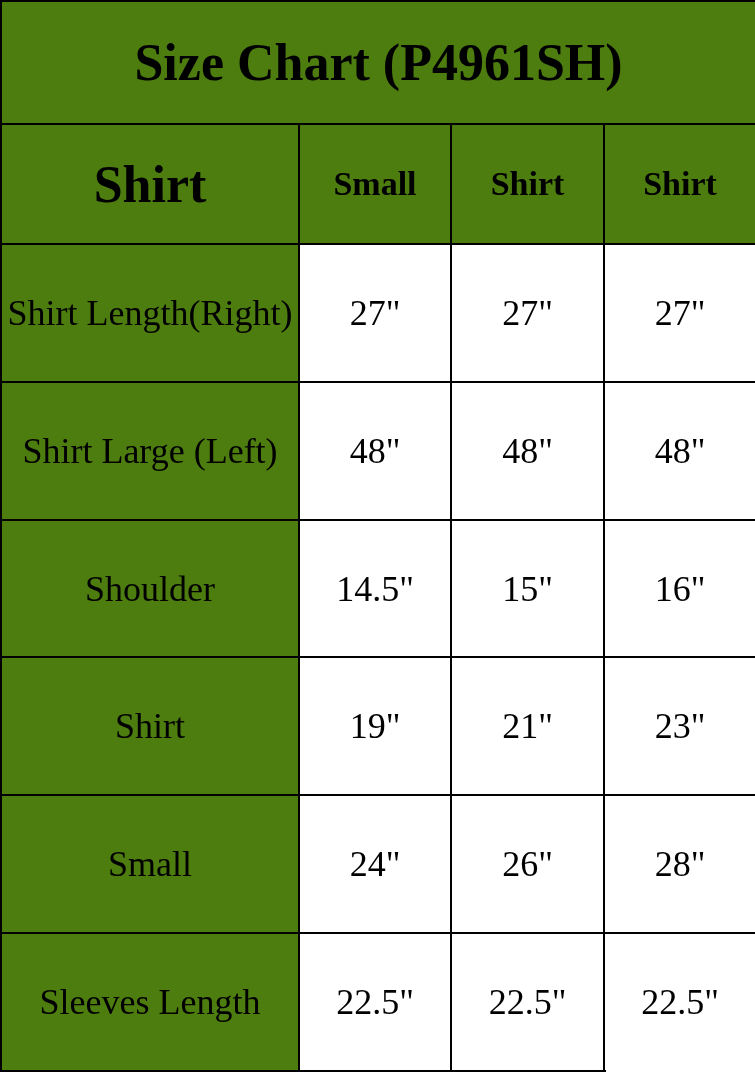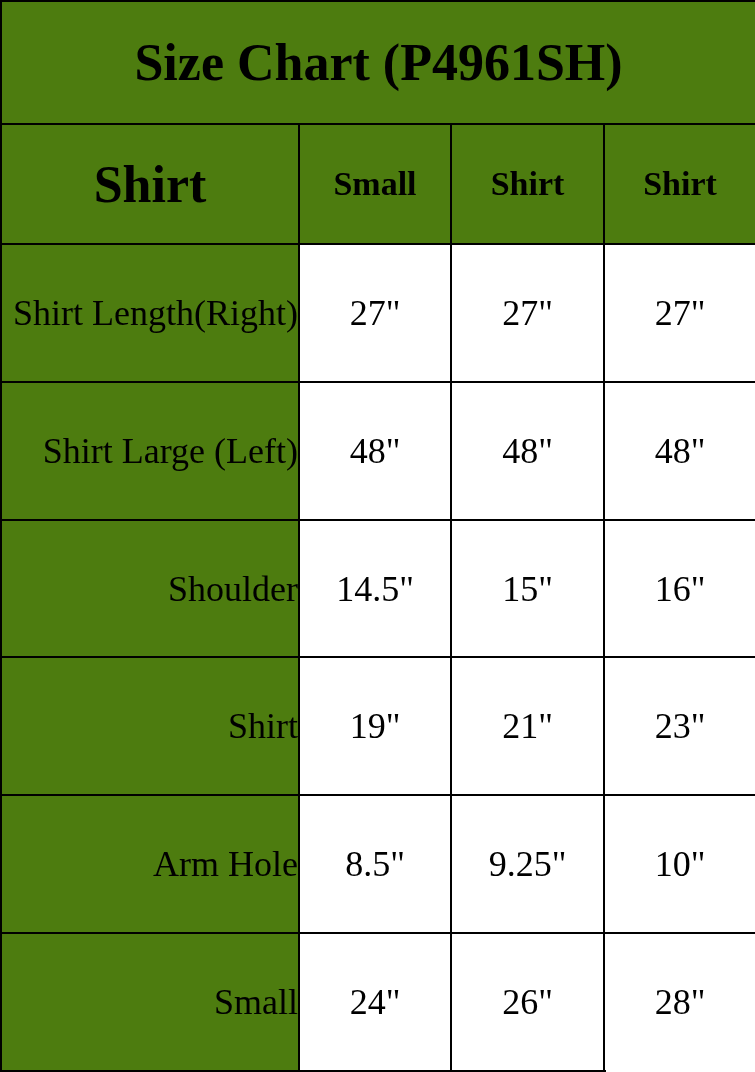--- a/index.html
+++ b/index.html
@@ -46,21 +46,21 @@
     font-size: 52px;
   }
   td.size-header-cell {
     text-align: center;
     font-weight: bold;
     font-size: 34px;
   }
   td.label-cell {
     font-size: 36px;
     padding-left: 8px;
-    text-align: right;
+    text-align: center;
     margin-left: 39px;
   }
   td.value-cell {
     font-size: 36px;
     text-align: center;
   }
   
   .patch { position: absolute; background: #ffffff; }
   .patch-bottom { left: 606px; bottom: 0; width: 149px; height: 3px; }
   .patch-right  { right: 0; top: 1041px; width: 3px; height: 31px; }
@@ -110,33 +110,33 @@
       <td class="white-cell value-cell">16"</td>
     </tr>
 
     <tr>
       <td class="gray-cell label-cell">Shirt</td>
       <td class="white-cell value-cell">19"</td>
       <td class="white-cell value-cell">21"</td>
       <td class="white-cell value-cell">23"</td>
     </tr>
 
-    <tr>
-      <td class="gray-cell label-cell">Arm Hole</td>
-      <td class="white-cell value-cell">8.5"</td>
-      <td class="white-cell value-cell">9.25"</td>
-      <td class="white-cell value-cell">10"</td>
-    </tr>
 
     <tr>
       <td class="gray-cell label-cell">Small</td>
       <td class="white-cell value-cell">24"</td>
       <td class="white-cell value-cell">26"</td>
       <td class="white-cell value-cell">28"</td>
     </tr>
 
+    <tr>
+      <td class="gray-cell label-cell">Sleeves Length</td>
+      <td class="white-cell value-cell">22.5"</td>
+      <td class="white-cell value-cell">22.5"</td>
+      <td class="white-cell value-cell">22.5"</td>
+    </tr>
 
   </tbody>
     </table>
 
   <div class="patch patch-bottom"></div>
   <div class="patch patch-right"></div>
 </div>
 
 </body></html>

